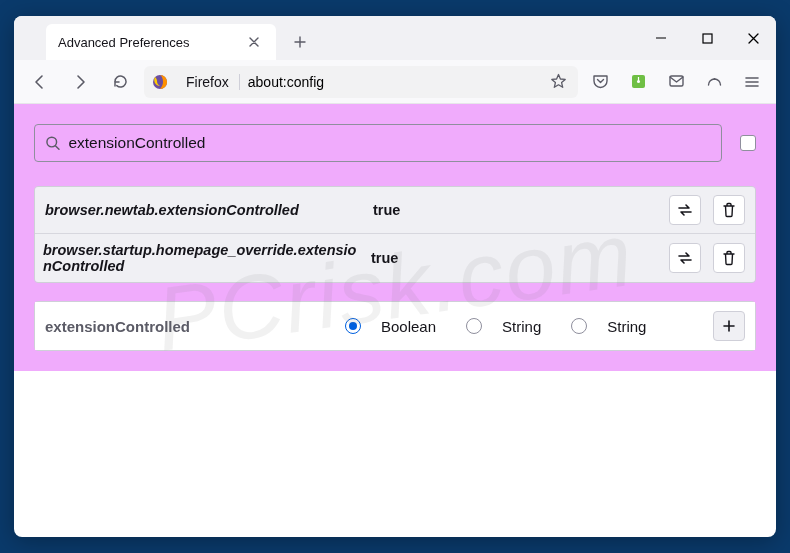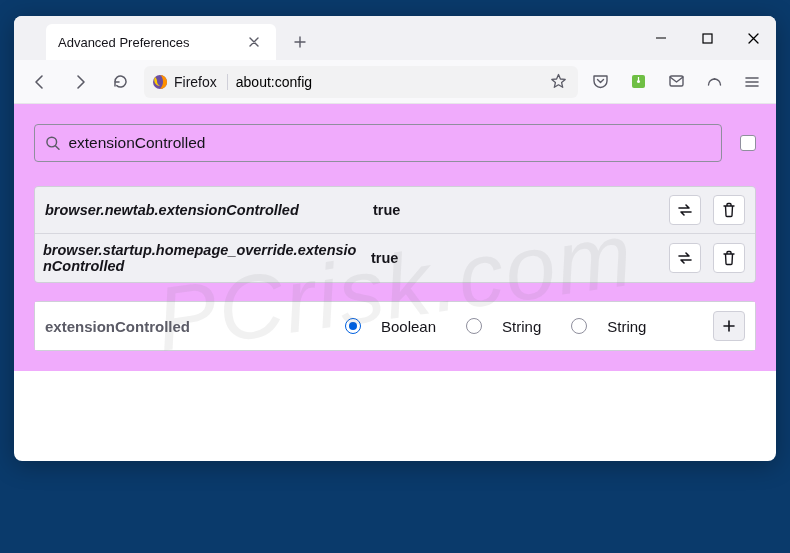--- a/index.html
+++ b/index.html
@@ -9,21 +9,21 @@
       background: #0a3a6b;
       font-family: -apple-system, BlinkMacSystemFont, "Segoe UI", Arial, sans-serif;
       overflow: hidden;
       position: relative;
     }
     .window {
       position: absolute;
       top: 16px;
       left: 14px;
       width: 762px;
-      height: 445px;
+      height: 521px;
       background: #fff;
       border-radius: 8px;
       box-shadow: 0 4px 24px rgba(0,0,0,0.3);
       overflow: hidden;
     }
     
     .titlebar {
       height: 44px;
       background: #f1f1f4;
       display: flex;
@@ -100,21 +100,21 @@
       display: flex;
       align-items: center;
       padding: 0 8px;
       gap: 8px;
       font-size: 14px;
       color: #15141a;
     }
     .urlbar .firefox-label {
       display: flex;
       align-items: center;
-      gap: 6px;
+      gap: 18px;
       padding-right: 10px;
       border-right: 1px solid #cfcfd8;
       color: #15141a;
       font-size: 14px;
     }
     .urlbar .star {
       margin-left: auto;
       width: 24px; height: 24px;
       display: flex; align-items: center; justify-content: center;
       color: #5b5b66;

